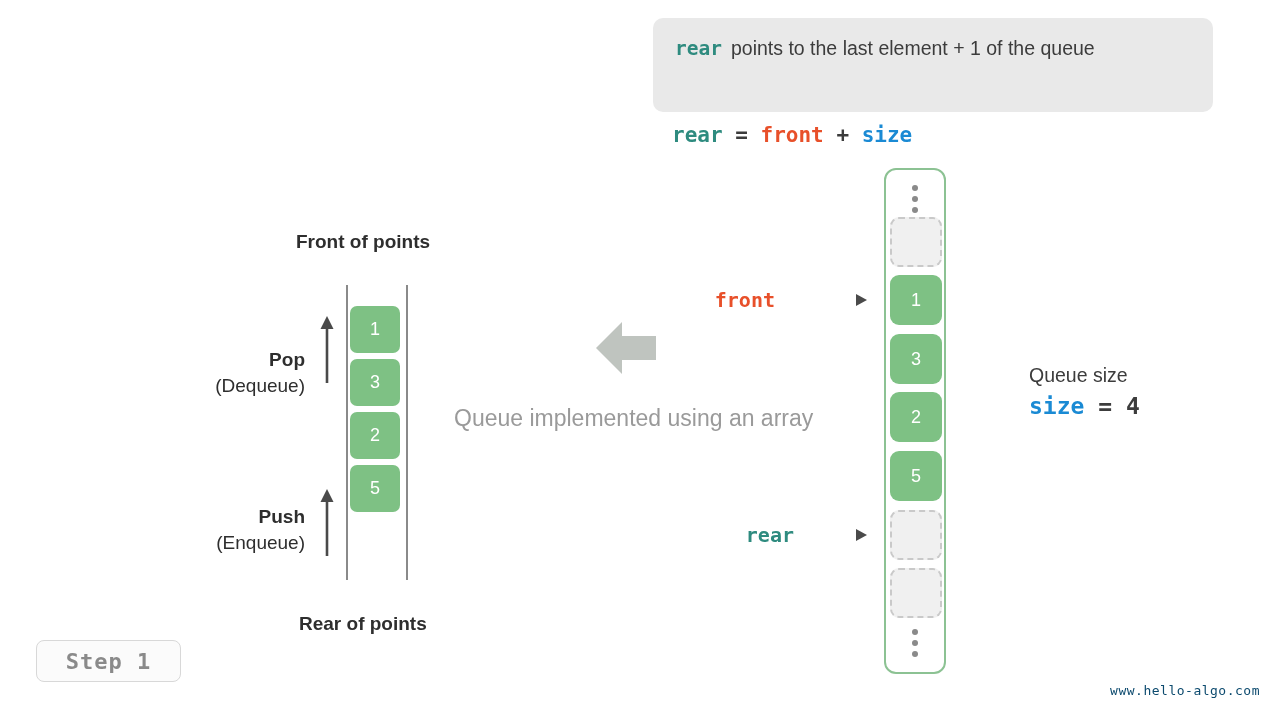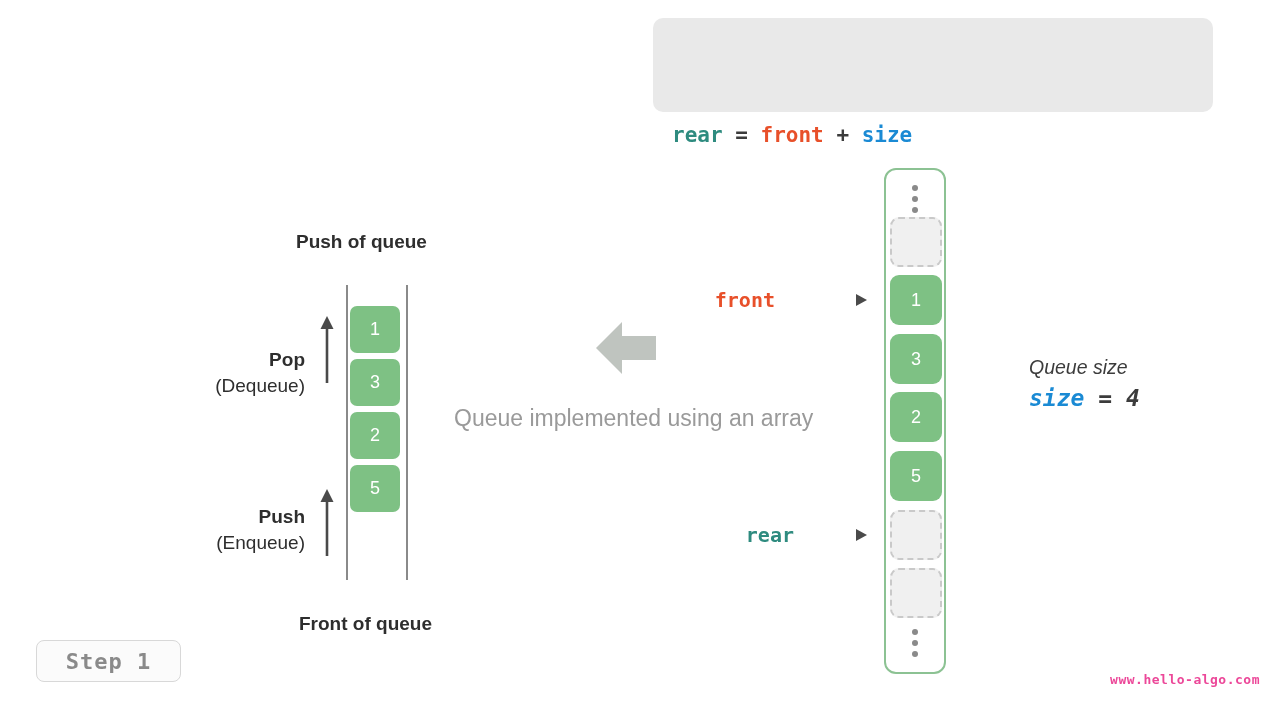--- a/index.html
+++ b/index.html
@@ -209,23 +209,22 @@
     height: 0;
     border-top: 6px solid transparent;
     border-bottom: 6px solid transparent;
     border-left: 11px solid #4a4a4a;
   }
 
   
   #queue-size-note {
     position: absolute;
     left: 1029px;
-    top: 352px;
-    white-space: nowrap;
-    font-style: italic;
+    top: 360px;
+    white-space: nowrap;
   }
   #queue-size-title {
     font-size: 19.5px;
     color: #3c3c3c;
     line-height: 30px;
   }
   #queue-size-expr {
     font-family: "DejaVu Sans Mono", "Liberation Mono", monospace;
     font-weight: bold;
     font-size: 23px;
@@ -252,37 +251,39 @@
     font-size: 22px;
     color: #8a8a8a;
     letter-spacing: 1px;
     box-sizing: border-box;
   }
 
   
   #watermark {
     position: absolute;
     right: 20px;
-    bottom: 33px;
+    bottom: 22px;
     font-family: "DejaVu Sans Mono", "Liberation Mono", monospace;
     font-size: 13px;
-    color: #ec4899;
+    color: #0c4a6e;
     letter-spacing: 0.5px;
-    font-weight: bold;
   }
 </style>
 </head>
 <body>
 
 <div id="legend-banner">
+  <div class="legend-line">
+    <span class="kw kw-rear">rear</span><span class="legend-text">points to the last element + 1 of the queue</span>
+  </div>
 </div>
 
 <div id="formula"><span class="kw-rear">rear</span><span class="op"> = </span><span class="kw-front">front</span><span class="op"> + </span><span class="kw-size">size</span></div>
 
-<div id="front-of-queue-label">Push of queue</div>
+<div id="front-of-queue-label">Front of points</div>
 
 <div class="rail" id="rail-left"></div>
 <div class="rail" id="rail-right"></div>
 
 <div class="queue-cell" style="top:306px">1</div>
 <div class="queue-cell" style="top:359px">3</div>
 <div class="queue-cell" style="top:412px">2</div>
 <div class="queue-cell" style="top:465px">5</div>
 
 <div class="op-group" style="left:150px; top:349px; width:155px;">
@@ -296,21 +297,21 @@
 
 <div class="op-group" style="left:150px; top:506px; width:155px;">
   <div class="op-title">Push</div>
   <div class="op-sub">(Enqueue)</div>
 </div>
 <svg class="up-arrow" style="left:318px; top:488px;" viewBox="0 0 18 68">
   <line x1="9" y1="68" x2="9" y2="12" stroke="#4a4a4a" stroke-width="2.6"></line>
   <polygon points="9,1 2.5,14 15.5,14" fill="#4a4a4a"></polygon>
 </svg>
 
-<div id="rear-of-queue-label">Front of queue</div>
+<div id="rear-of-queue-label">Rear of points</div>
 
 <svg id="transform-arrow" viewBox="0 0 60 56">
   <polygon points="0,28 26,2 26,16 60,16 60,40 26,40 26,54" fill="#bfc4bf"></polygon>
 </svg>
 <div id="center-caption">Queue implemented using an array</div>
 
 <div id="array-container">
   <div class="ellipsis" id="ellipsis-top">
     <span></span>
       <span></span>

